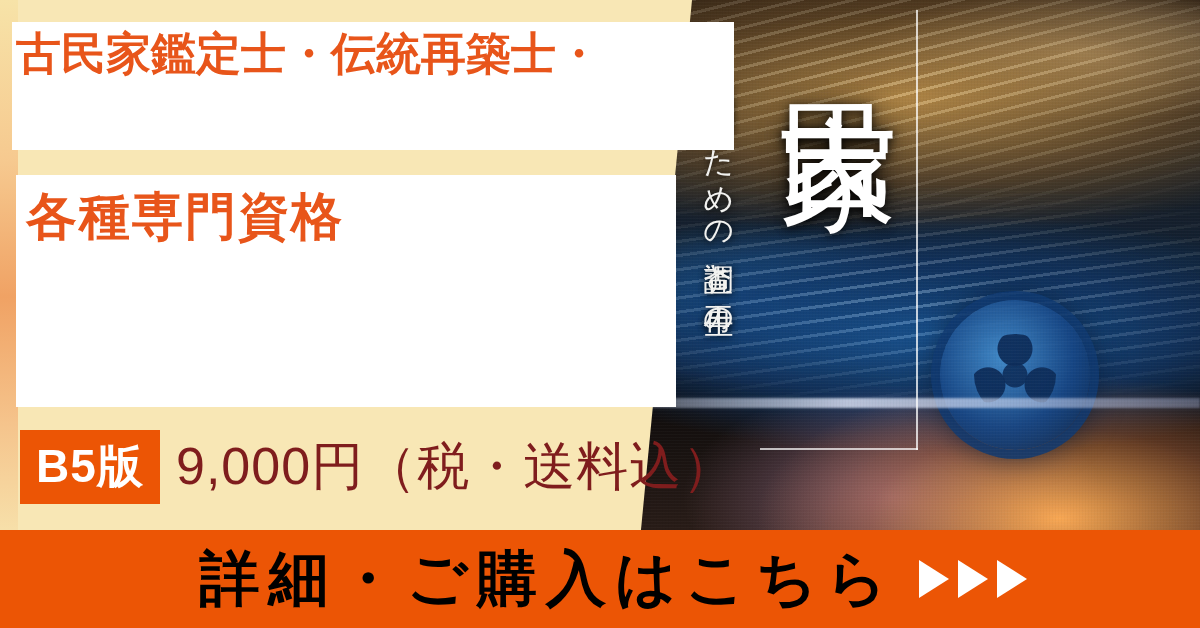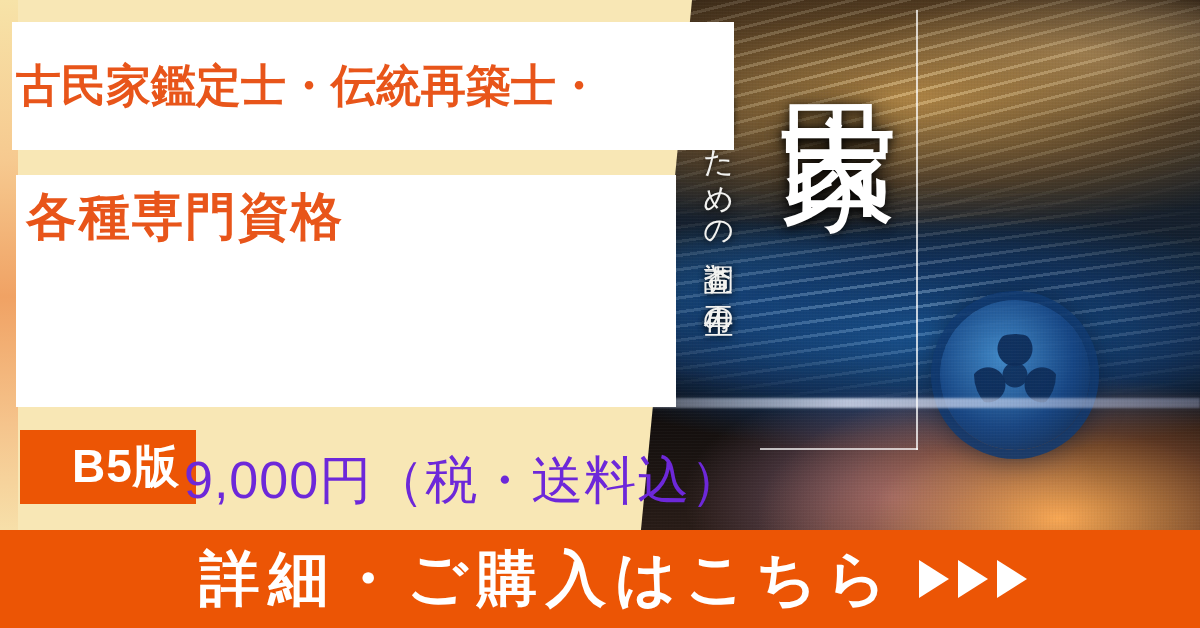--- a/index.html
+++ b/index.html
@@ -155,21 +155,21 @@
   .panel{
     position:absolute;
     background:#ffffff;
   }
   #panel-top{ left:12px; top:22px; width:722px; height:128px; }
   #panel-mid{ left:16px; top:175px; width:660px; height:232px; }
 
   .headline-top{
     position:absolute; left:16px; top:25px;
     width:716px; height:122px;
-    display:flex; flex-direction:column; justify-content:center;
+    display:flex; flex-direction:column; justify-content:flex-start;
     color:#e8551a;
     font-size:45px;
     font-weight:bold;
     line-height:1.30;
     letter-spacing:0px;
   }
   .headline-top .l2{ margin-top:-2px; }
 
   .headline-main{
     position:absolute; left:20px; top:182px;
@@ -186,43 +186,41 @@
   
   .badge{
     position:absolute; left:20px; top:430px;
     width:140px; height:74px;
     background:#ec5505;
     color:#ffffff;
     font-size:46px;
     font-weight:bold;
     display:flex; align-items:center; justify-content:center;
     letter-spacing:1px;
-    padding-left:36px;
   }
   .price{
-    position:absolute; left:176px; top:444px;
+    position:absolute; left:176px; top:430px;
     height:74px;
     display:flex; align-items:center;
-    color:#6d28d9;
+    color:#7f1d1d;
     font-size:52px;
     letter-spacing:1px;
     white-space:nowrap;
-    margin-left:8px;
   }
 
   
   .cta{
     position:absolute; left:0; top:530px;
     width:1200px; height:98px;
     background:#ec5505;
     display:flex; align-items:center; justify-content:center;
     cursor:pointer;
   }
   .cta-text{
-    color:#ffffff;
+    color:#000000;
     font-size:60px;
     font-weight:bold;
     letter-spacing:9px;
     white-space:nowrap;
     margin-left:26px;
   }
   .cta-arrows{
     display:inline-flex; align-items:center; gap:9px;
     margin-left:22px;
     vertical-align:middle;

